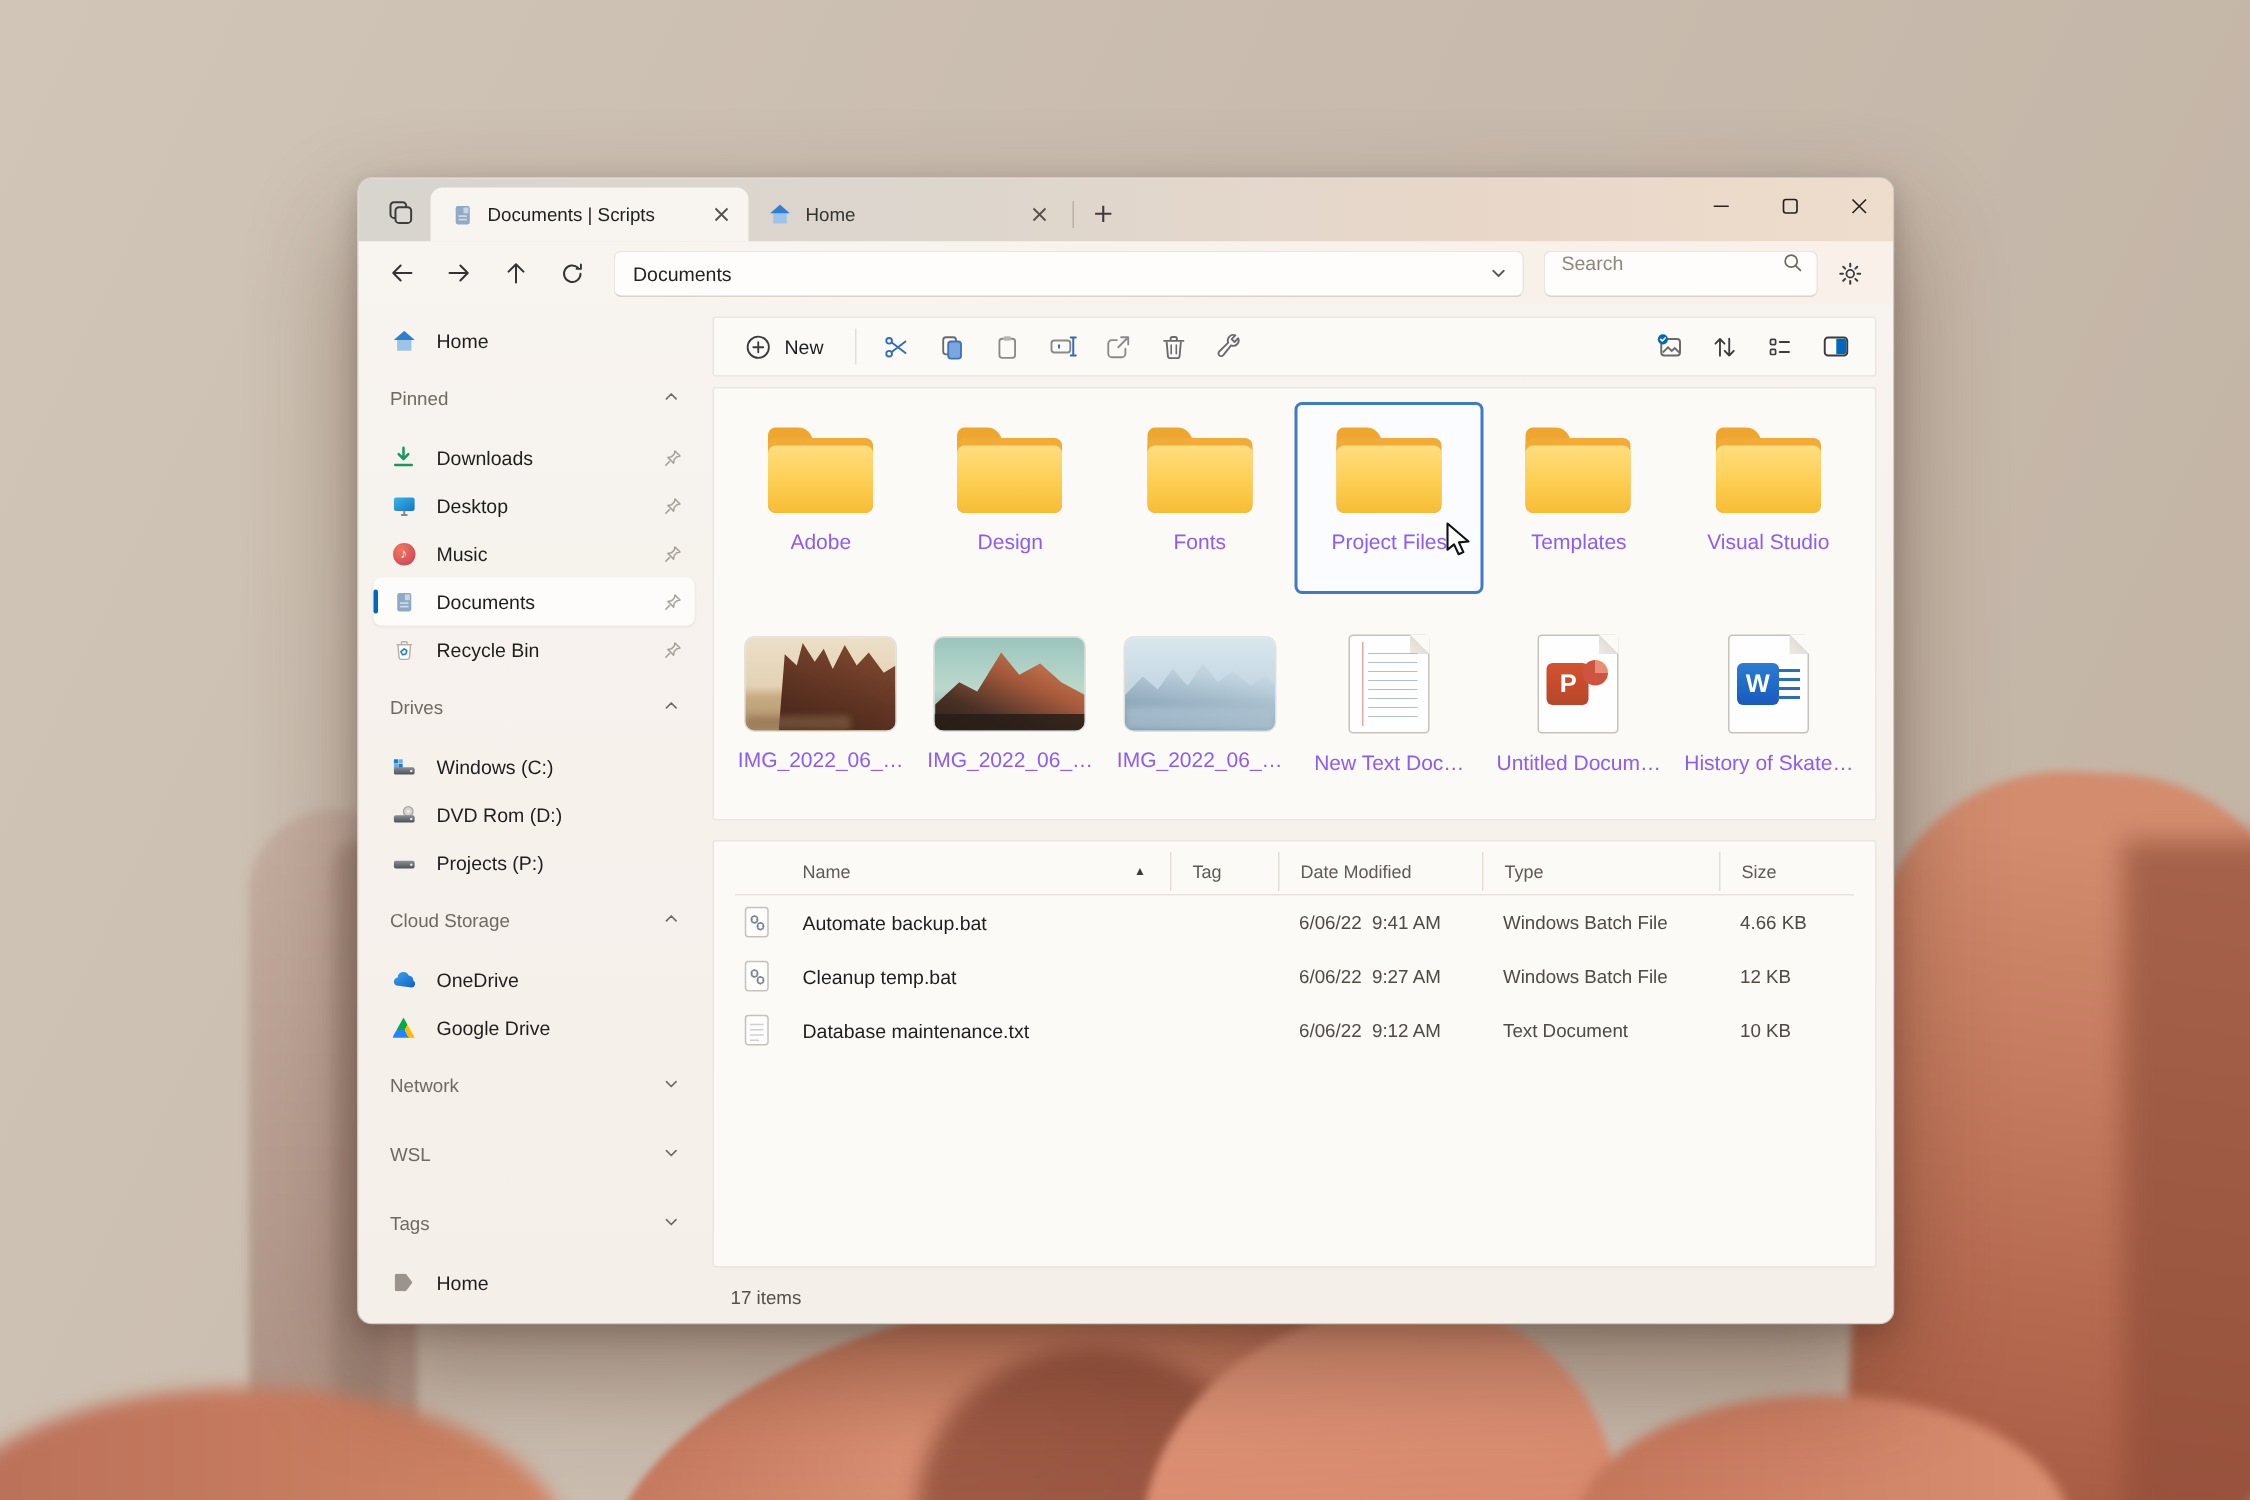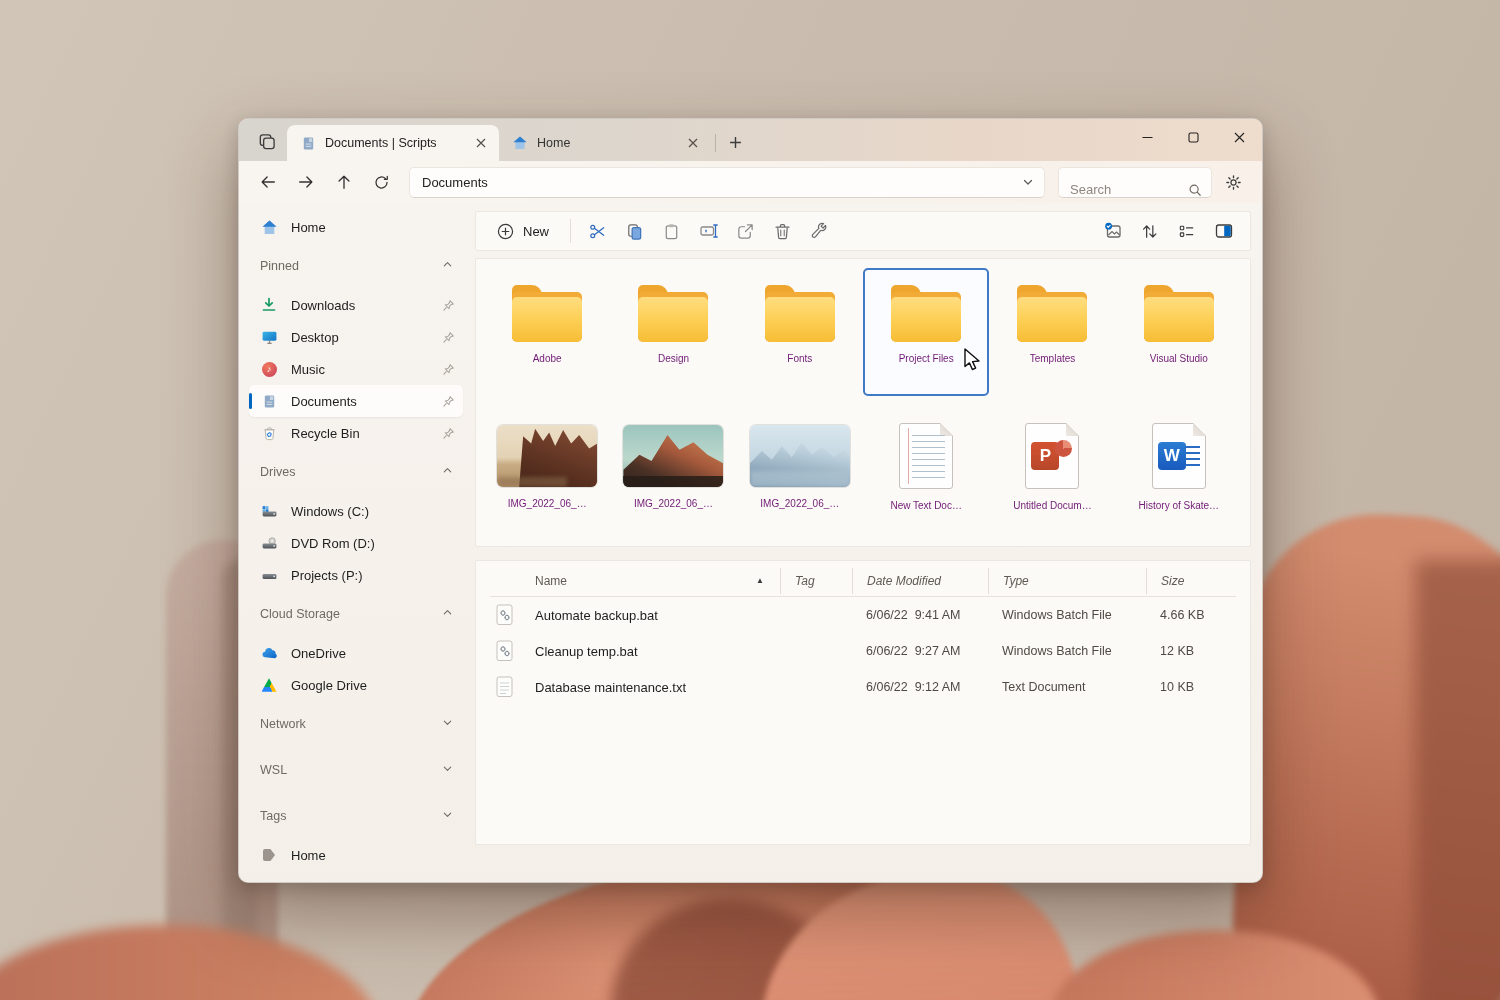--- a/index.html
+++ b/index.html
@@ -57,22 +57,22 @@
 
   
   .navbar { height:42px; flex:0 0 42px; display:flex; align-items:center; gap:5px;
     padding:0 12px 0 12px; background:linear-gradient(90deg,#f8f5f0,#f8f0e9); }
   .nbtn { width:33px; height:32px; border:none; background:transparent; border-radius:5px;
     display:flex; align-items:center; justify-content:center; }
   .addr { flex:1; height:31px; margin-left:6px; background:#fefdfc; border:1px solid #eae5de;
     border-bottom-color:#d9d3cb; border-radius:5px; display:flex; align-items:center;
     padding:0 10px 0 12px; font-size:13px; color:#222; }
   .addr .atext { flex:1; }
-  .search { width:154px; height:31px; margin-left:8px; background:#fefdfc; border:1px solid #eae5de;
-    border-bottom-color:#d9d3cb; border-radius:5px; display:flex; align-items:flex-end; padding:0 9px 0 11px; }
+  .search { width:183px; height:31px; margin-left:8px; background:#fefdfc; border:1px solid #eae5de;
+    border-bottom-color:#d9d3cb; border-radius:5px; display:flex; align-items:flex-start; padding:0 9px 12px 11px; }
   .search input { border:none; outline:none; background:transparent; flex:1; font-size:13px;
     font-family:inherit; color:#222; min-width:0; }
   .search input::placeholder { color:#8d867d; }
 
   
   .wbody { flex:1; display:flex; min-height:0; background:linear-gradient(180deg,#f7f3ee,#f5efe9); }
 
   
   .sidebar { width:232px; flex:0 0 232px; padding:8px 8px 0 10px; font-size:13px; }
   .sitem { height:32px; display:flex; align-items:center; gap:13px; padding:0 8px 0 11px;
@@ -101,21 +101,21 @@
   .tbtn { width:37px; height:33px; border:none; background:transparent; border-radius:5px;
     display:flex; align-items:center; justify-content:center; }
   .tright { margin-left:auto; display:flex; }
 
   
   .icons-card { margin-top:7px; padding:9px 8px 10px; }
   .grid { display:grid; grid-template-columns:repeat(6,1fr); row-gap:12px; }
   .tile { height:128px; border:2px solid transparent; border-radius:5px; display:flex;
     flex-direction:column; align-items:center; padding-top:9px; }
   .tile.sel { border-color:#3f7ac6; background:#fafcff; }
-  .tile-label { margin-top:11px; font-size:10px; color:#701a75; max-width:112px;
+  .tile-label { margin-top:11px; font-size:14px; color:#8b5cf6; max-width:112px;
     white-space:nowrap; overflow:hidden; }
   .folder-icon { position:relative; width:76px; height:57px; margin-top:6px; }
   .folder-icon::before { content:''; position:absolute; left:3px; top:0; width:30px; height:16px;
     background:#efa62f; border-radius:5px 10px 0 0; }
   .folder-icon .fback { position:absolute; left:3px; right:3px; top:7px; bottom:0;
     background:#f2ab36; border-radius:5px; }
   .folder-icon .ffront { position:absolute; left:3px; right:3px; top:12px; bottom:0;
     background:linear-gradient(180deg,#ffdd80 0%,#fdcf55 50%,#f7bd35 100%); border-radius:5px 5px 6px 6px; }
   .thumb { width:100px; height:62px; border-radius:6px; overflow:hidden; position:relative;
     margin-top:6px; box-shadow:0 0 0 1px rgba(0,0,0,.10); }
@@ -148,21 +148,21 @@
   .doc .appsq { left:5px; top:18px; background:linear-gradient(180deg,#2b7cd3,#185abd); }
   .doc .dlines { position:absolute; right:5px; top:22px; width:15px; height:20px;
     background:repeating-linear-gradient(180deg,#2b6bc4 0 2px,transparent 2px 6px); }
 
   
   .list-card { margin-top:13px; height:285px; flex:0 0 285px; padding:4px 14px 0; overflow:hidden; }
   .lrow { display:grid; grid-template-columns:34px minmax(0,1fr) 72px 136px 158px 90px; align-items:center; }
   .lhead { height:32px; color:#5f5a53; font-size:12px; border-bottom:1px solid #e8e2db; }
   .lhead .hcell { display:flex; align-items:center; height:26px; padding-left:14px; }
   .lhead .hname { justify-content:space-between; padding-left:11px; padding-right:16px;gap:48px; }
-  .lhead .sep { border-left:1px solid #e3ddd5;font-style:italic; }
+  .lhead .sep { border-left:1px solid #e3ddd5; }
   .sortarrow { font-size:8px; color:#3c3c3c; }
   .frow { height:36px; font-size:13px; border-radius:4px; }
   .frow .cell { padding-left:14px; white-space:nowrap; overflow:hidden; color:#1e1e1e; }
   .frow .cicon { display:flex; justify-content:flex-start; padding-left:6px; }
   .frow .cname { padding-left:11px; }
   .frow .cdate, .frow .ctype, .frow .csize { color:#4f4a44; font-size:12.5px; white-space:pre; }
   .status { margin:13px 0 0 12px; font-size:12.5px; color:#55504a; }
 
   .cursor { position:absolute; left:963px; top:348px; z-index:5; }
 </style>
@@ -745,19 +745,20 @@
               </svg>
             </span>
           <span class="cell cname">Database maintenance.txt</span>
           <span class="cell ctag"></span>
           <span class="cell cdate">6/06/22  9:12 AM</span>
           <span class="cell ctype">Text Document</span>
           <span class="cell csize">10 KB</span>
         </div>
       </div>
 
+      <div class="status">17 items</div>
     </div>
   </div>
 </div>
 
 <svg class="cursor" width="22" height="24" viewBox="0 0 22 24">
   <path d="M2 1l0 17.5 4.4-3.6 3 6.6 3.2-1.4-3-6.5 6.4-.6z" fill="#fff" stroke="#111" stroke-width="1.4" stroke-linejoin="round"></path>
 </svg>
 
 </body></html>

